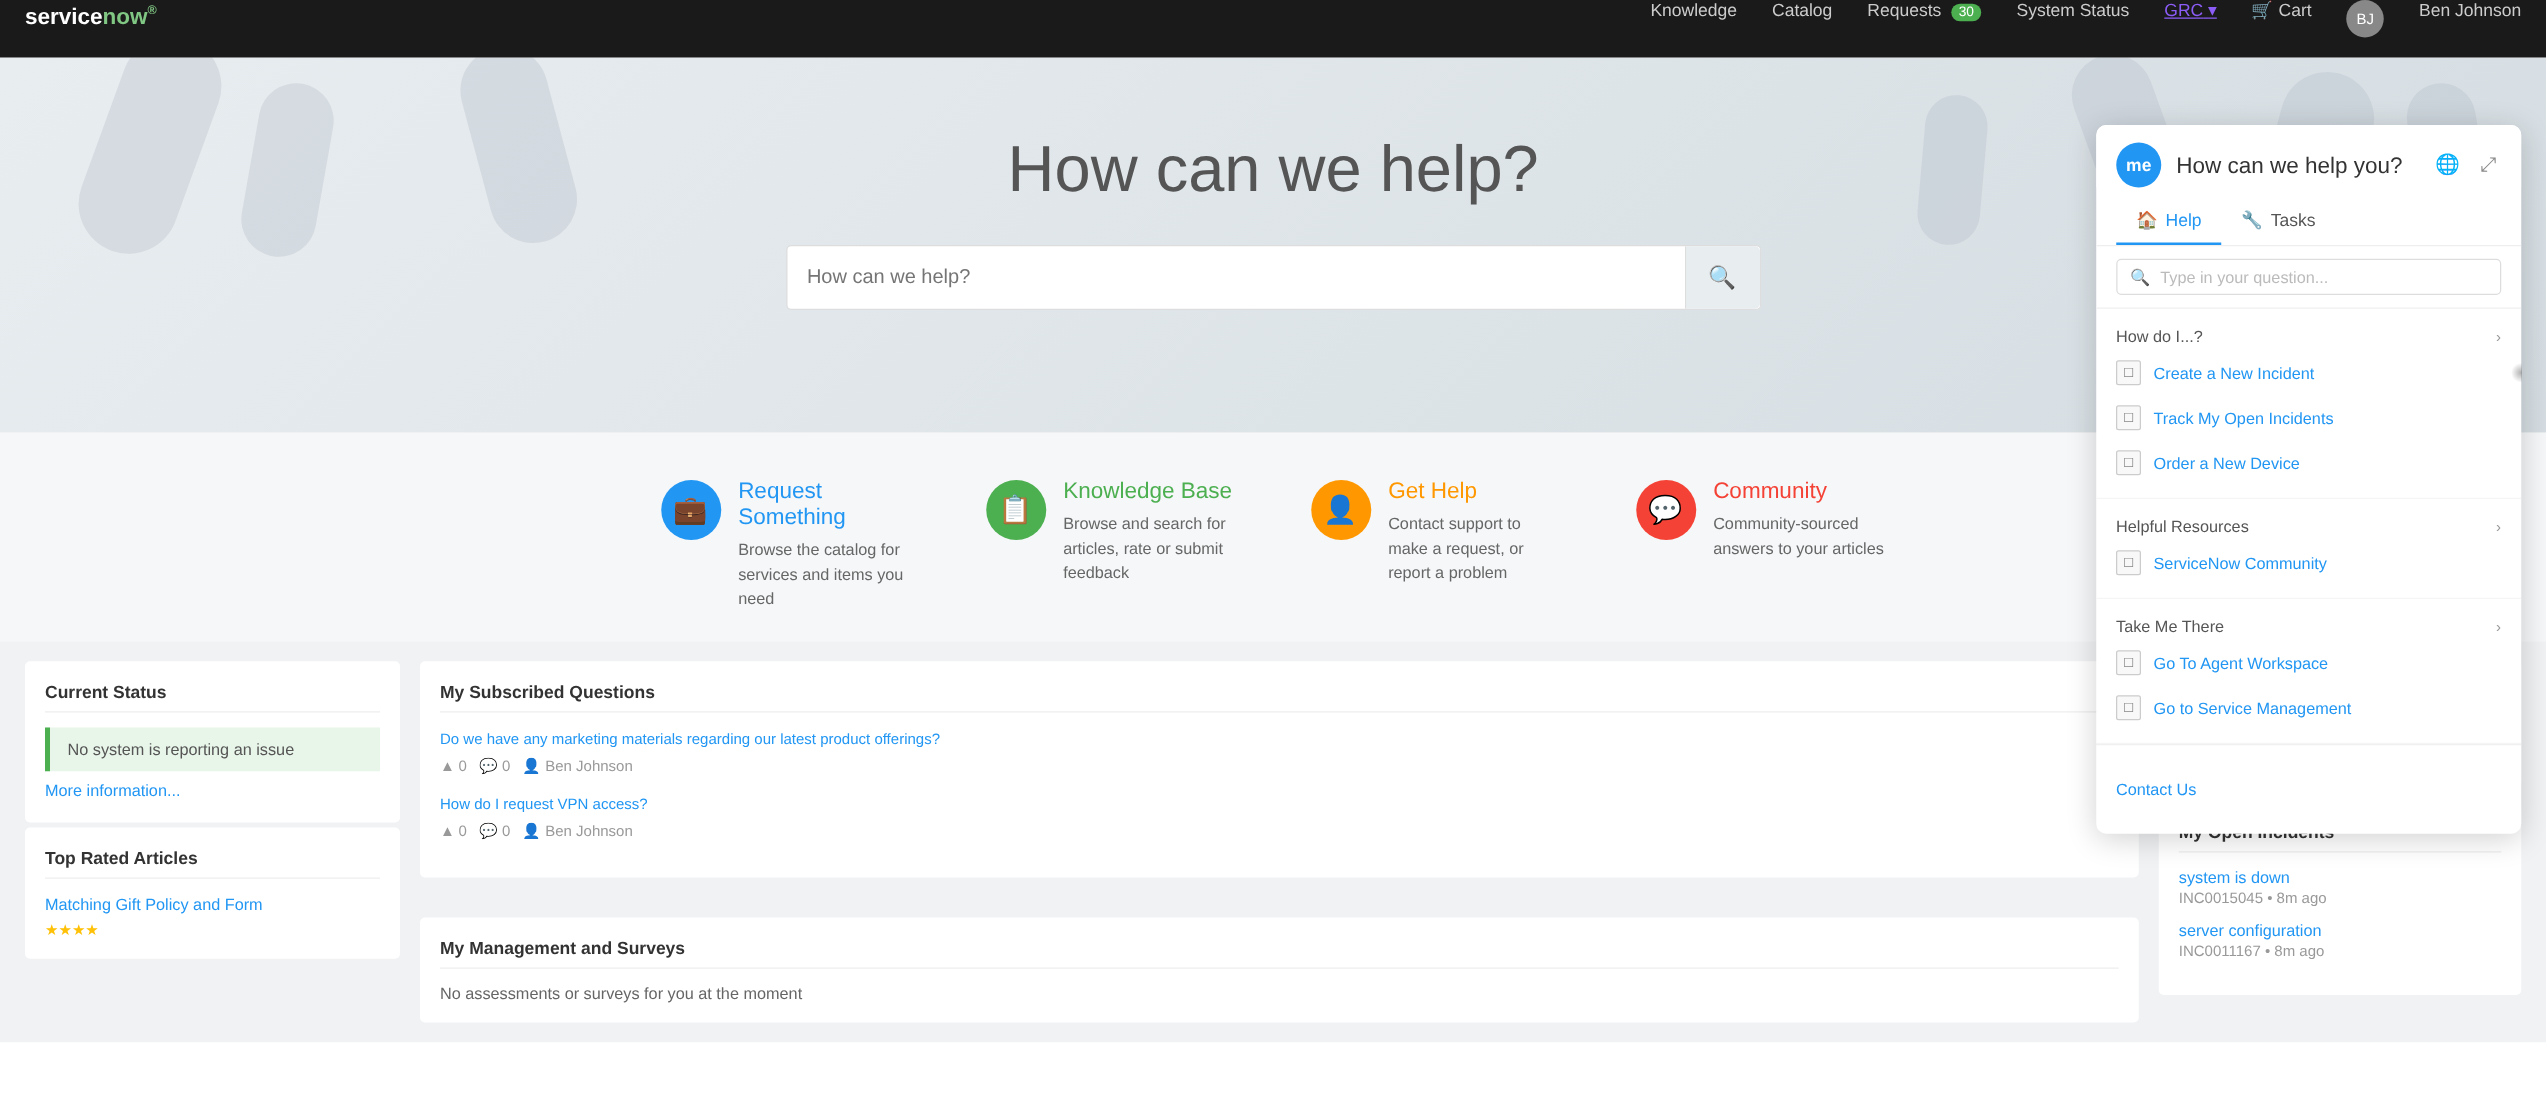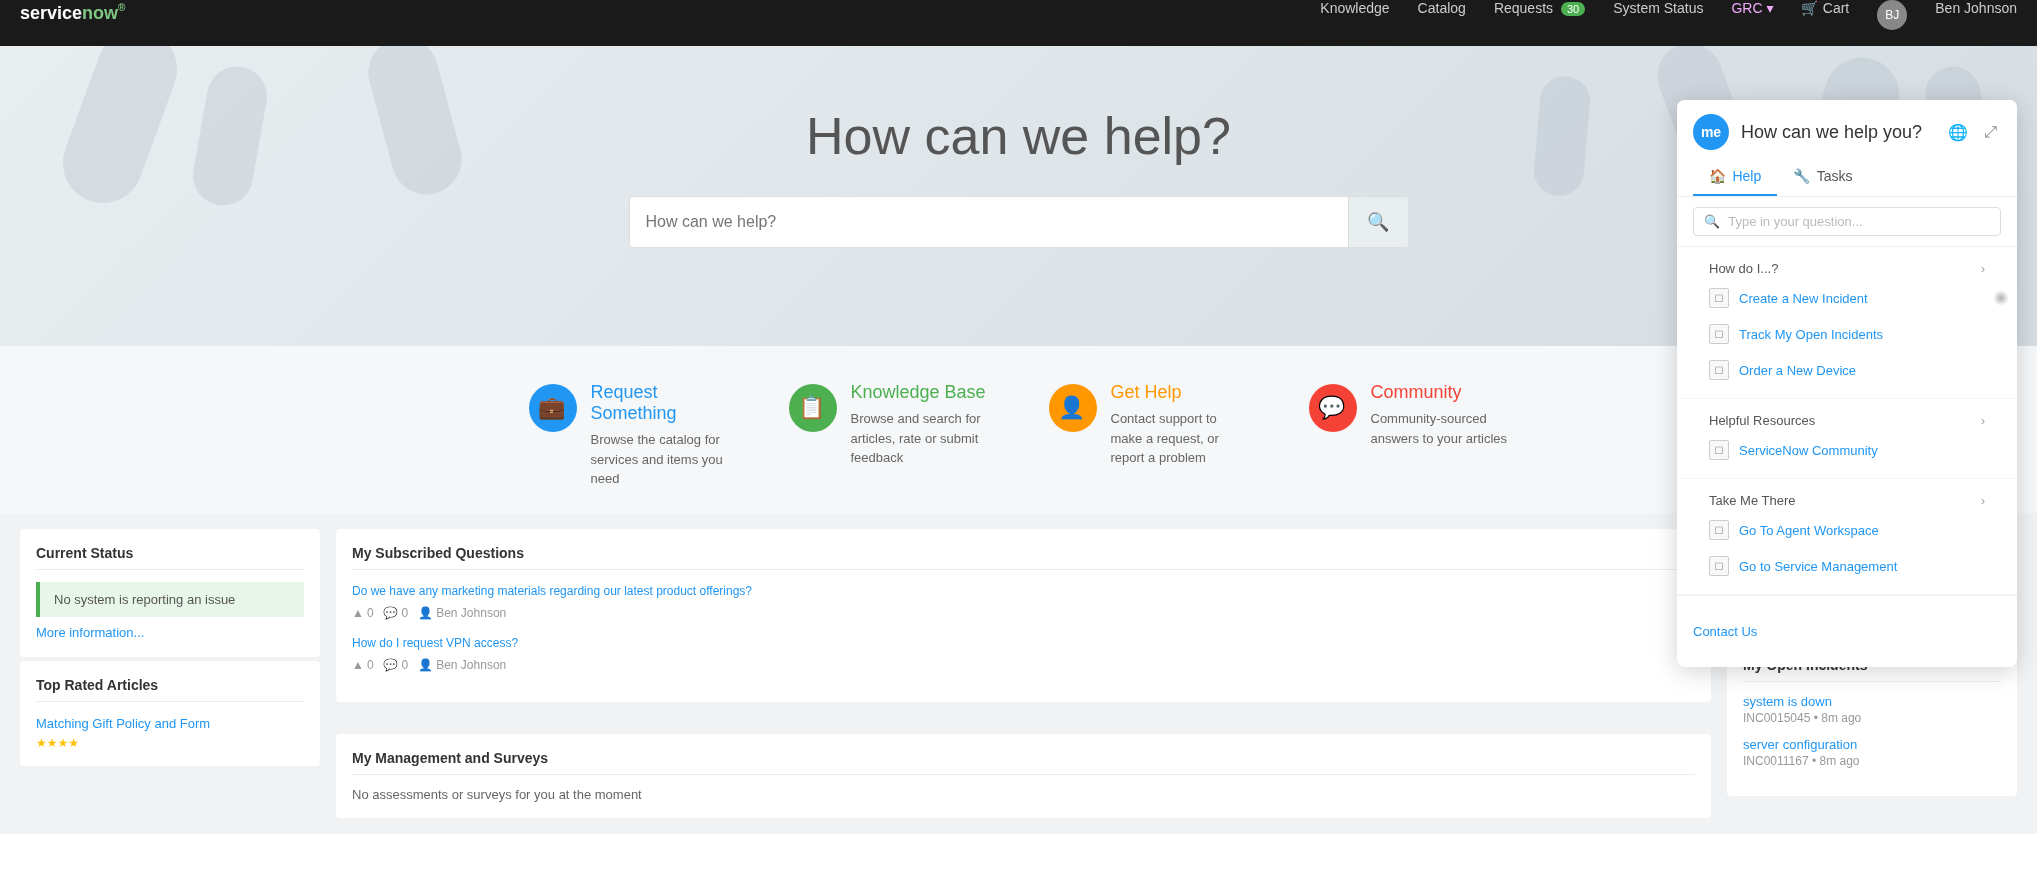--- a/index.html
+++ b/index.html
@@ -7,21 +7,21 @@
 
     
     .nav { background: #1a1a1a; display: flex; align-items: flex-start; height: 46px; padding: 0 20px; gap: 28px; position: relative; z-index: 10; }
     .nav-logo { color: #fff; font-size: 20px; font-weight: 700; display: flex; align-items: center; gap: 4px; }
     .nav-spacer { flex: 1; }
     .nav-link { color: #ccc; font-size: 14px; cursor: pointer; text-decoration: none; }
     .nav-badge { background: #4caf50; color: #fff; border-radius: 10px; font-size: 11px; padding: 1px 6px; margin-left: 4px; }
     .nav-cart { color: #ccc; font-size: 14px; cursor: pointer; }
     .nav-avatar { width: 30px; height: 30px; border-radius: 50%; background: #888; display: flex; align-items: center; justify-content: center; color: #fff; font-size: 12px; overflow: hidden; }
     .nav-user { color: #ccc; font-size: 14px; cursor: pointer; }
-    .nav-grc { color: #f0abfc; font-size: 14px; cursor: pointer; }
+    .nav-grc { color: #8b5cf6; font-size: 14px; cursor: pointer; text-decoration: underline; }
 
     
     .hero { background: linear-gradient(135deg, #e8edf0 0%, #d5dde2 100%); position: relative; overflow: hidden; padding: 60px 20px 40px; text-align: center; min-height: 300px; }
     .hero-bg-shapes { position: absolute; top: 0; left: 0; right: 0; bottom: 0; pointer-events: none; }
     .hero-shape { position: absolute; background: rgba(180,190,200,0.35); border-radius: 50px; }
     .hero h1 { font-size: 52px; font-weight: 300; color: #555; margin-bottom: 30px; position: relative; z-index: 1; }
     .search-bar { display: flex; align-items: center; max-width: 780px; margin: 0 auto; background: #fff; border: 1px solid #ddd; border-radius: 4px; position: relative; z-index: 1; }
     .search-bar input { flex: 1; padding: 14px 16px; border: none; outline: none; font-size: 16px; color: #555; background: transparent; }
     .search-bar button { background: #e8edf0; border: none; border-left: 1px solid #ddd; padding: 14px 18px; cursor: pointer; color: #555; font-size: 18px; border-radius: 0 4px 4px 0; }
 
@@ -86,21 +86,21 @@
     .chat-tab.active { color: #2196F3; border-bottom: 2px solid #2196F3; }
 
     
     .chat-search { padding: 10px 16px; border-bottom: 1px solid #f0f0f0; }
     .chat-search-inner { display: flex; align-items: center; border: 1px solid #ddd; border-radius: 4px; padding: 6px 10px; gap: 8px; }
     .chat-search-inner input { border: none; outline: none; flex: 1; font-size: 13px; color: #555; background: transparent; }
     .chat-search-inner input::placeholder { color: #bbb; }
 
     
     .chat-body { overflow-y: auto; flex: 1; }
-    .chat-section { padding: 10px 32px; border-bottom: 1px solid #f5f5f5; text-align: right; }
+    .chat-section { padding: 10px 16px; border-bottom: 1px solid #f5f5f5; text-align: right; }
     .chat-section-header { display: flex; align-items: center; justify-content: space-between; color: #555; font-size: 13px; font-weight: 500; cursor: pointer; padding: 4px 0; }
     .chevron { font-size: 12px; color: #999; }
     .chat-item { display: flex; align-items: center; gap: 10px; padding: 8px 0; cursor: pointer; color: #2196F3; font-size: 13px; }
     .chat-item-icon { width: 20px; height: 20px; border: 1px solid #ccc; border-radius: 2px; display: flex; align-items: center; justify-content: center; font-size: 10px; color: #888; flex-shrink: 0; background: #f8f8f8; }
 
     .contact-us { padding: 28px 16px; color: #2196F3; font-size: 13px; cursor: pointer; border-top: 1px solid #f0f0f0; }
 
     
     .cursor-highlight { position: relative; }
     .cursor-highlight::after {

